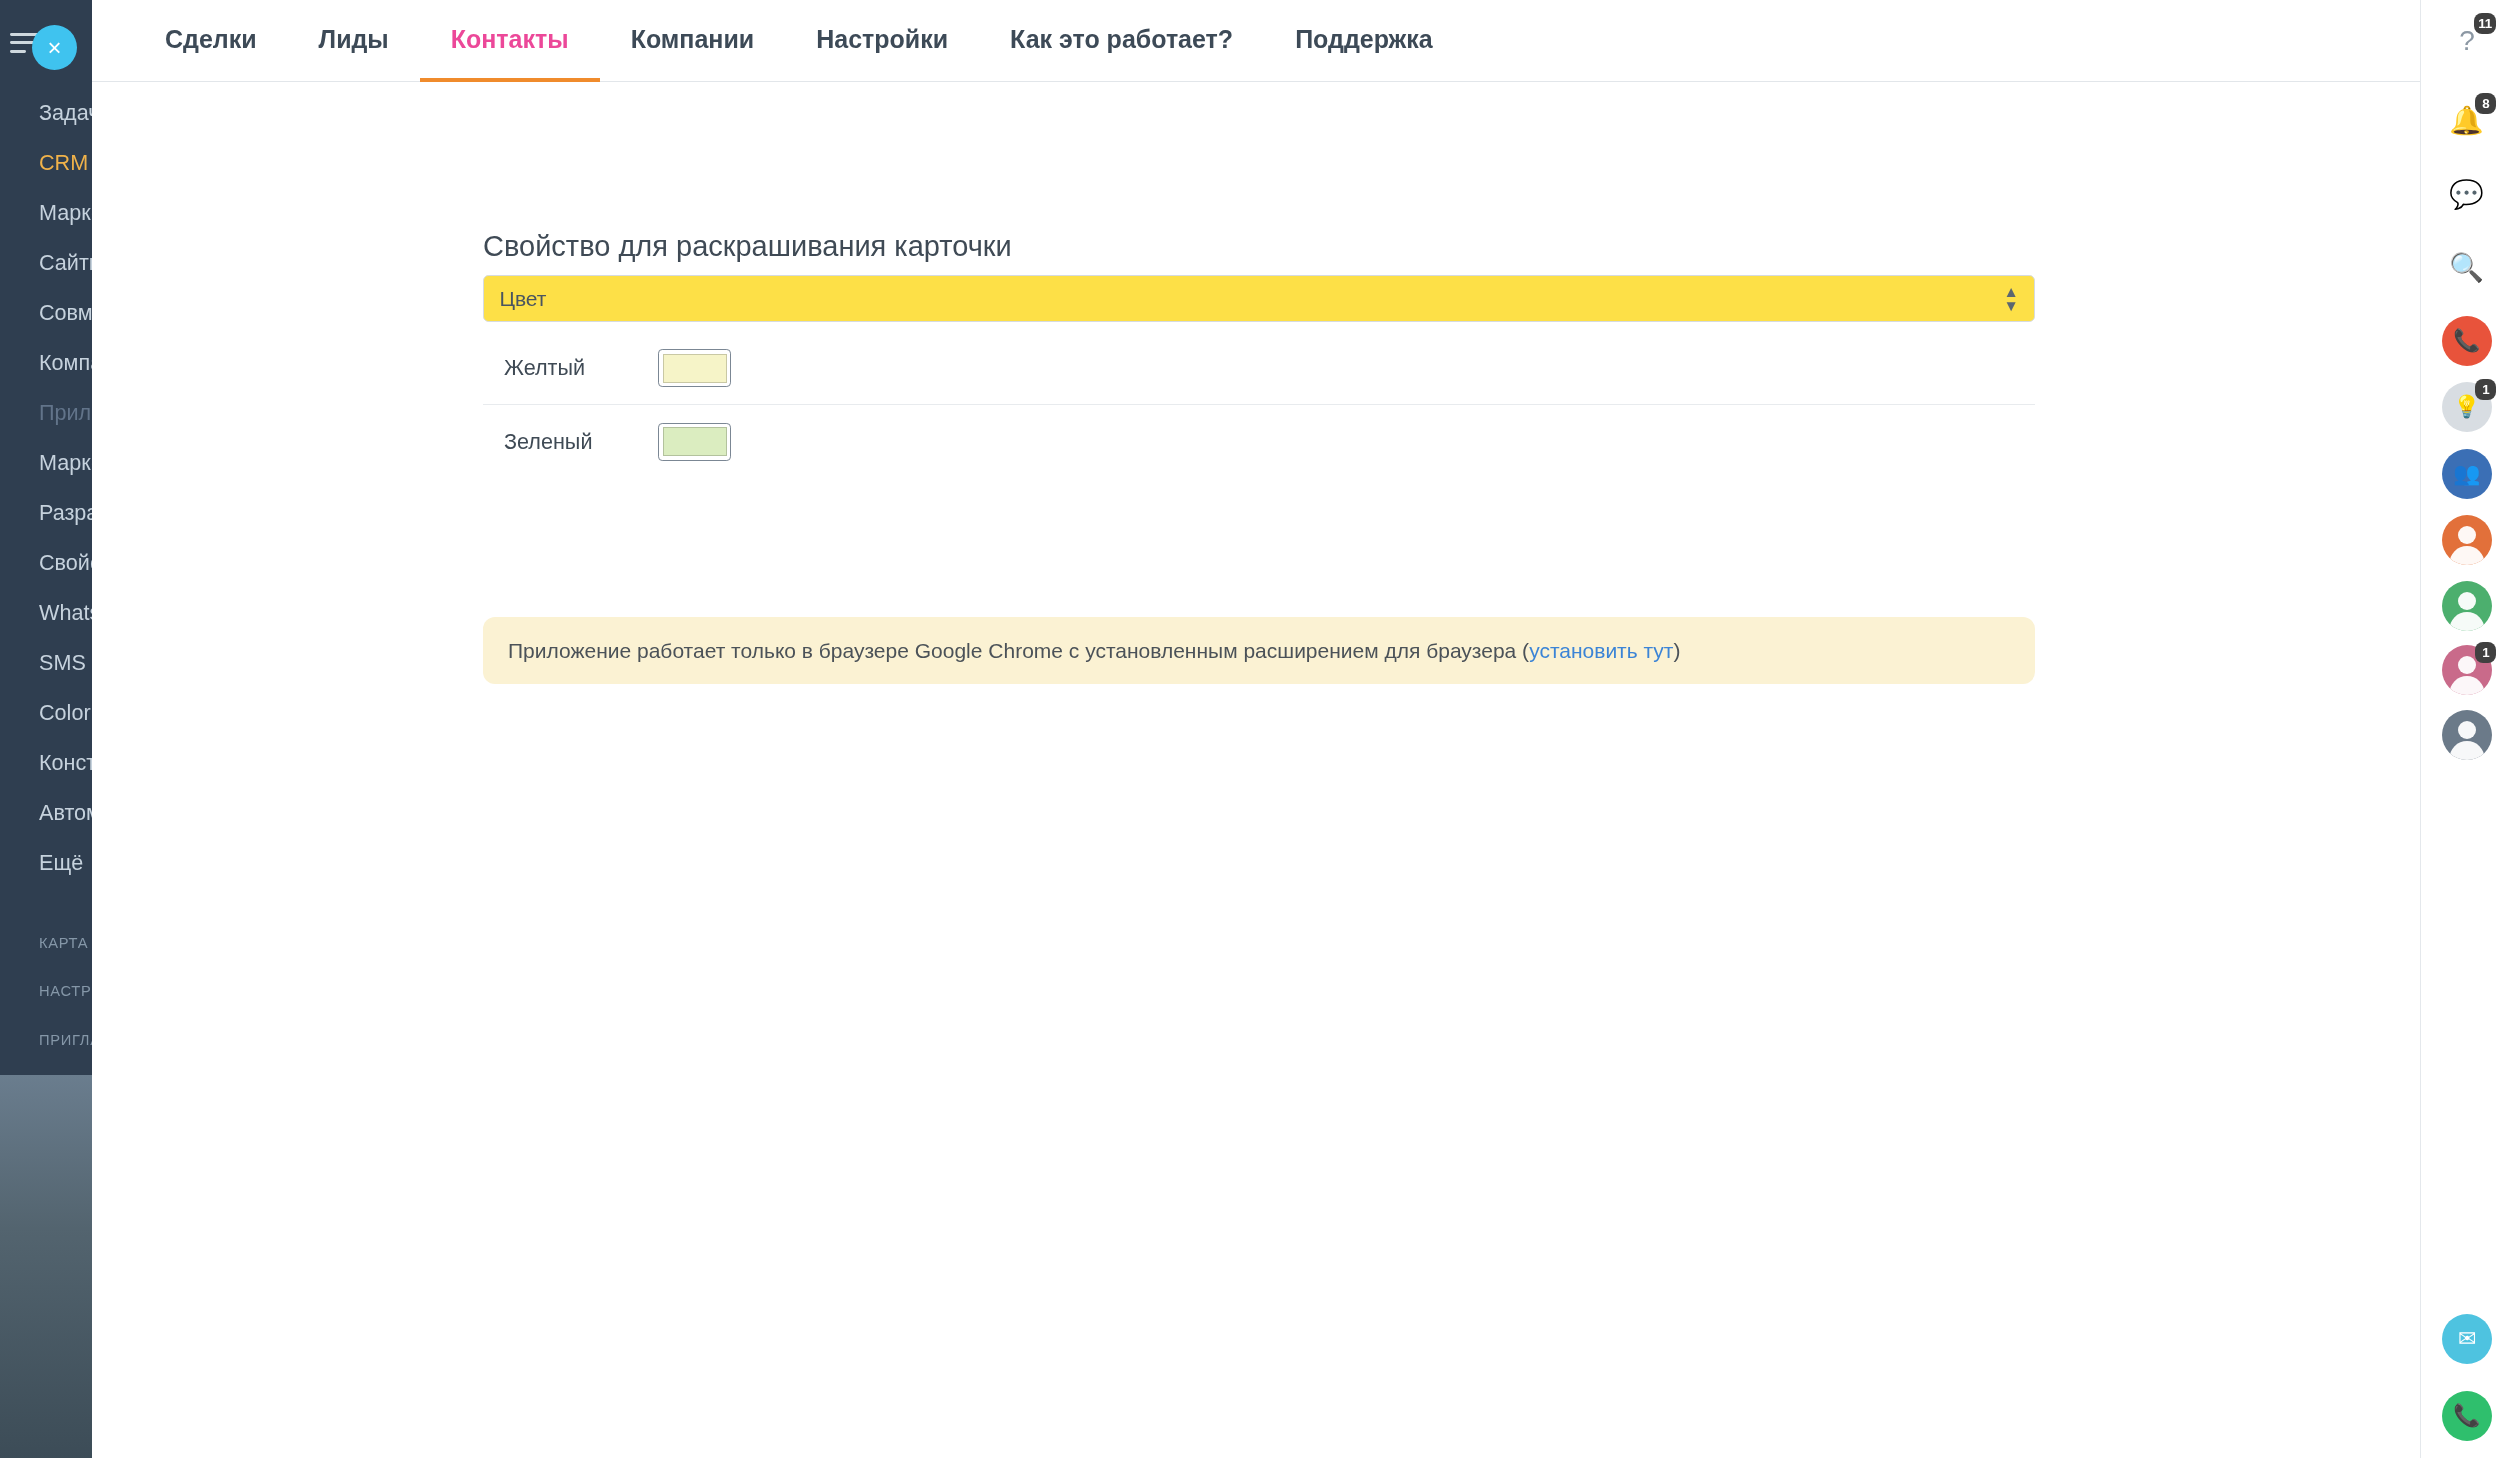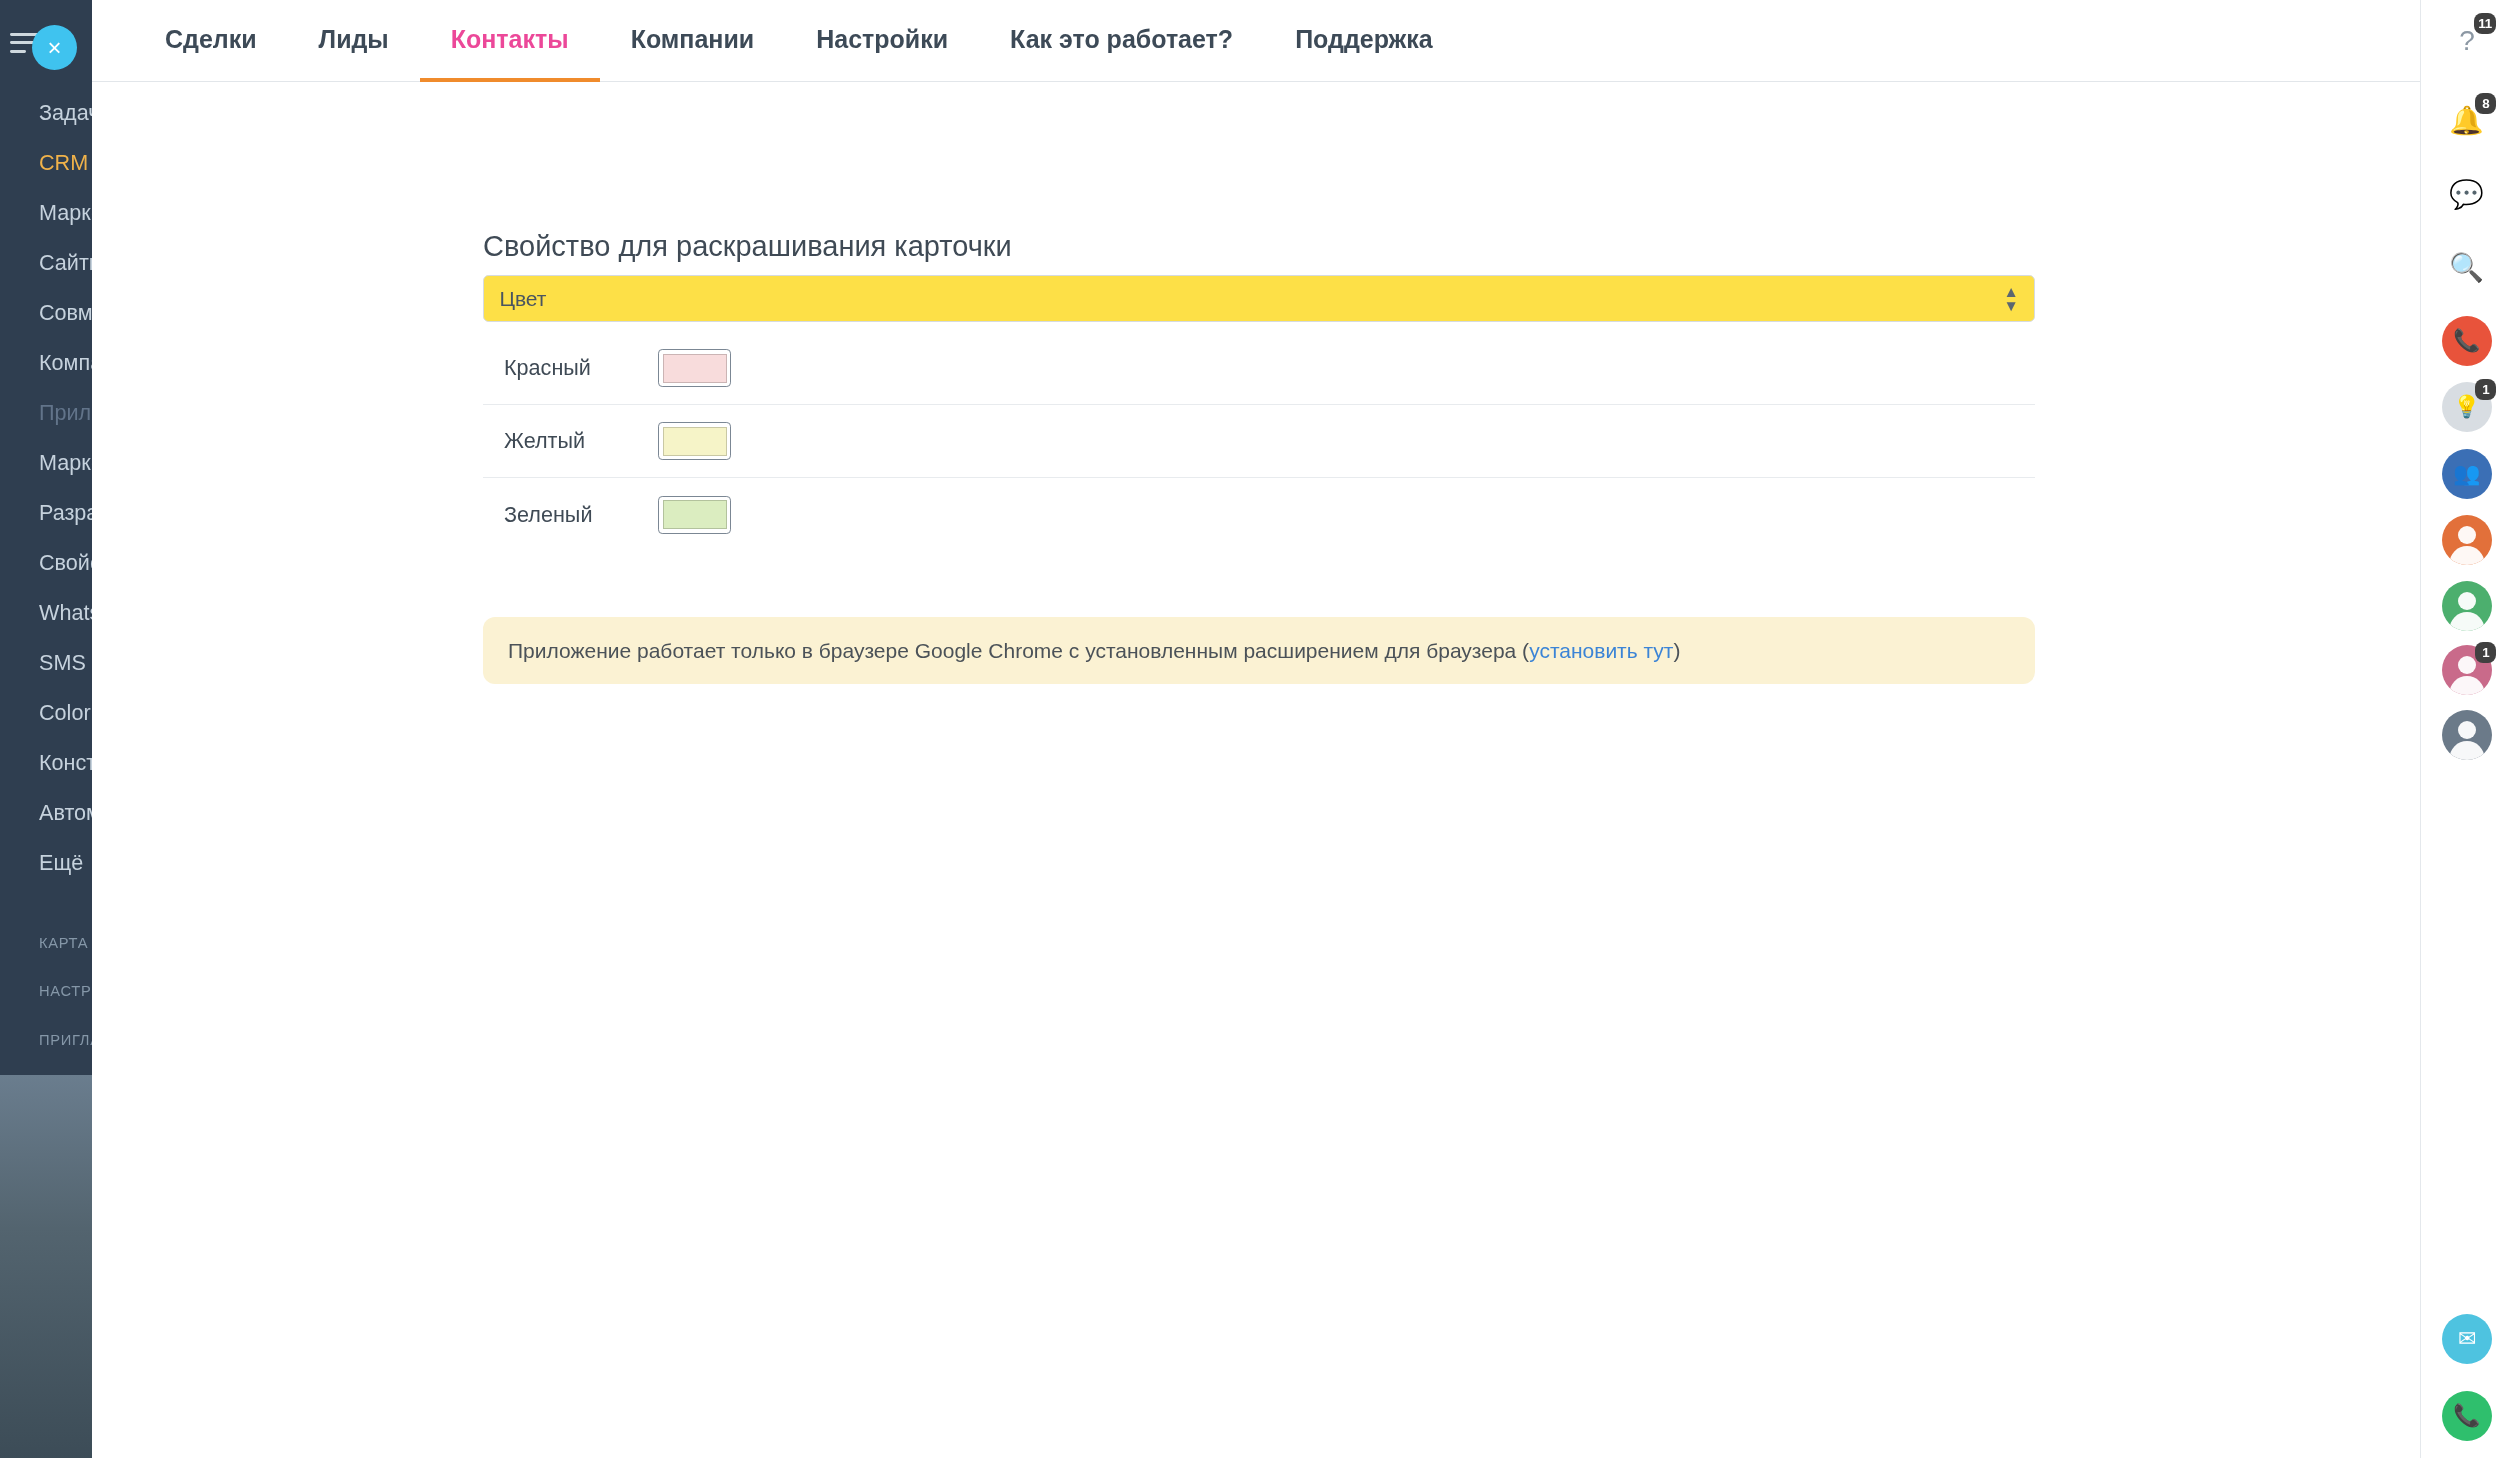--- a/index.html
+++ b/index.html
@@ -326,26 +326,20 @@
 
       <div class="select-wrap">
         <span class="value">Цвет</span>
         <span class="select-arrows">
           <span>▲</span>
             <span>▼</span>
         </span>
       </div>
 
       <div class="color-rows">
-          <div class="color-row">
-            <div class="color-name">Красный</div>
-            <div class="swatch">
-              <i style="background: rgb(248, 220, 220);"></i>
-            </div>
-          </div>
           <div class="color-row">
             <div class="color-name">Желтый</div>
             <div class="swatch">
               <i style="background: rgb(246, 244, 200);"></i>
             </div>
           </div>
           <div class="color-row">
             <div class="color-name">Зеленый</div>
             <div class="swatch">
               <i style="background: rgb(219, 237, 192);"></i>

